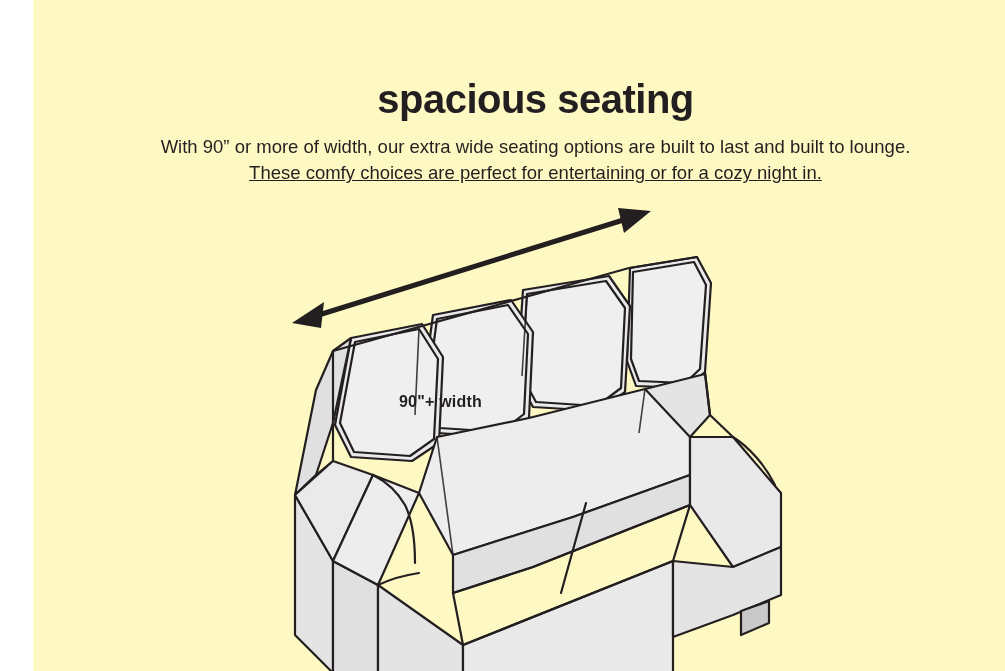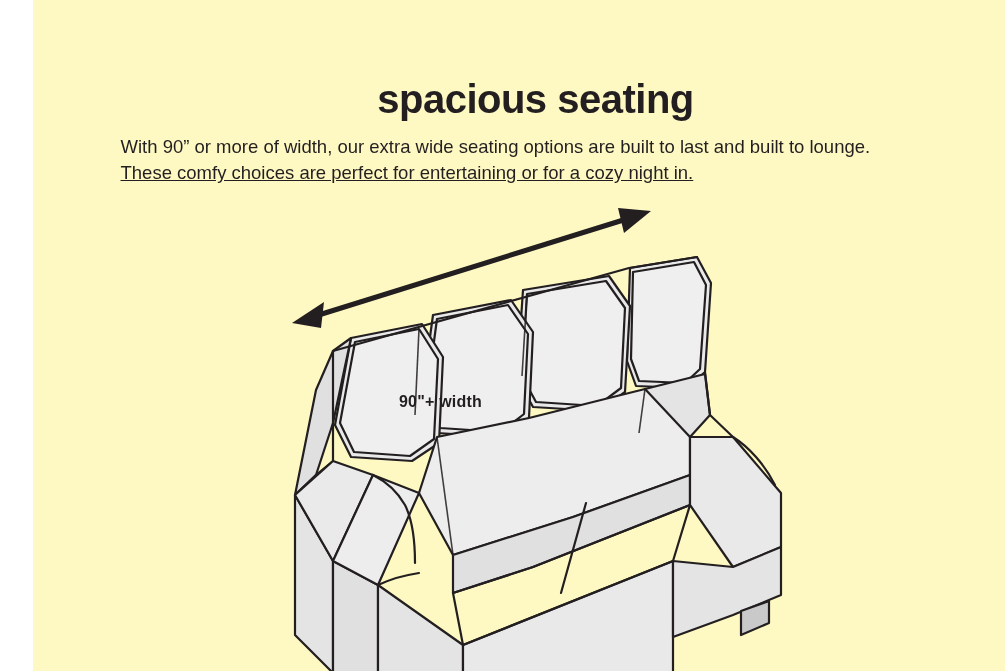--- a/index.html
+++ b/index.html
@@ -33,21 +33,21 @@
     letter-spacing: -0.5px;
     color: #231f20;
     line-height: 1.1;
   }
   .subcopy {
     position: absolute;
     top: 115px;
     left: 50%;
     transform: translateX(-50%);
     width: 830px;
-    text-align: left;
+    text-align: center;
     font-size: 18.5px;
     line-height: 1.45;
     color: #231f20;
   }
   .subcopy .line2 {
     display: block;
     text-decoration: underline;
   }
   .illustration {
     position: absolute;

